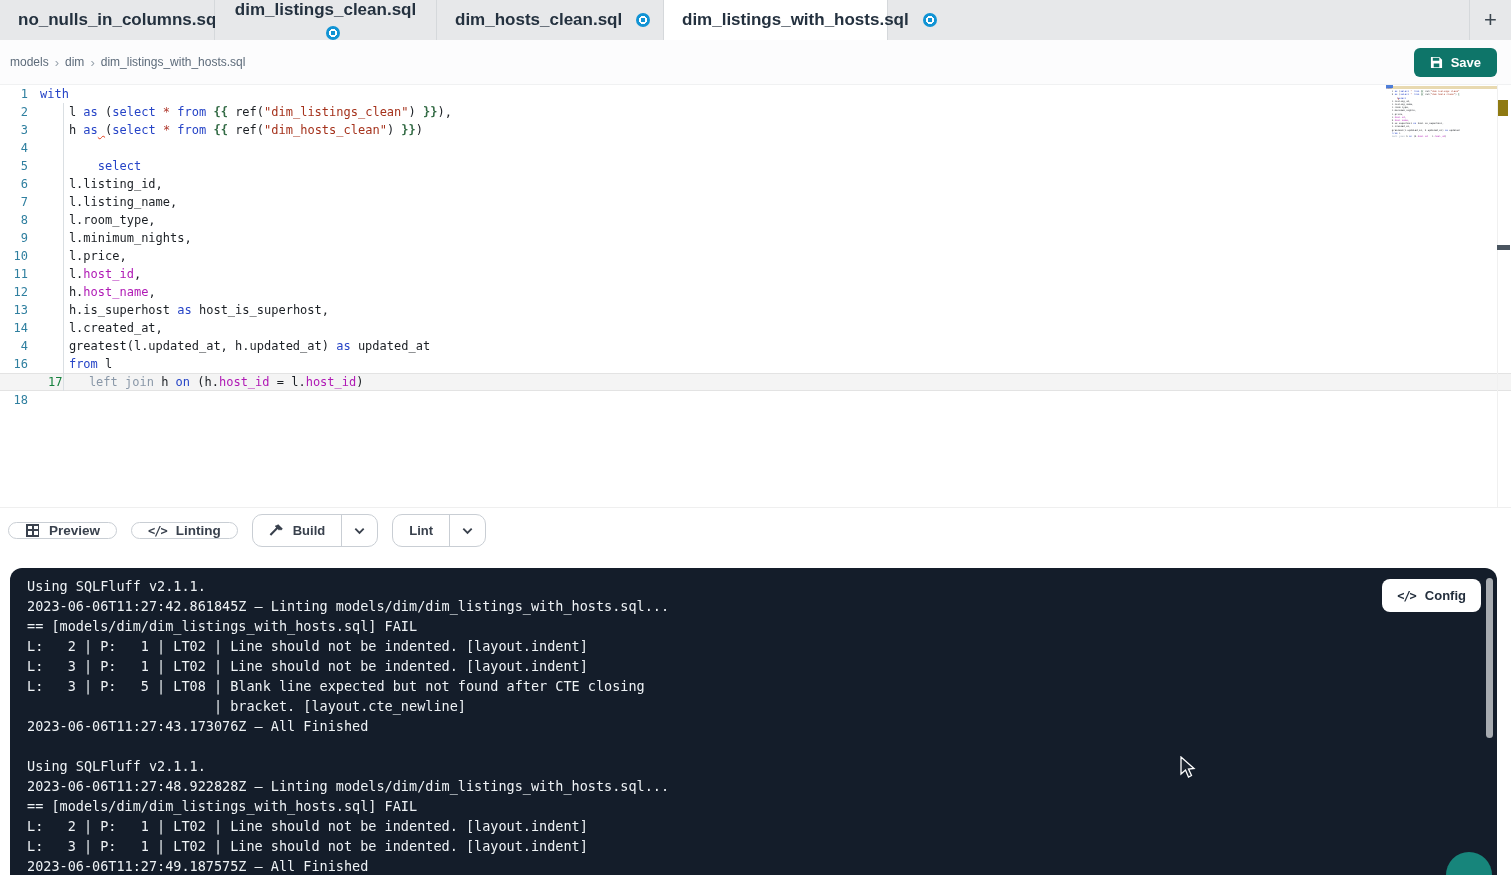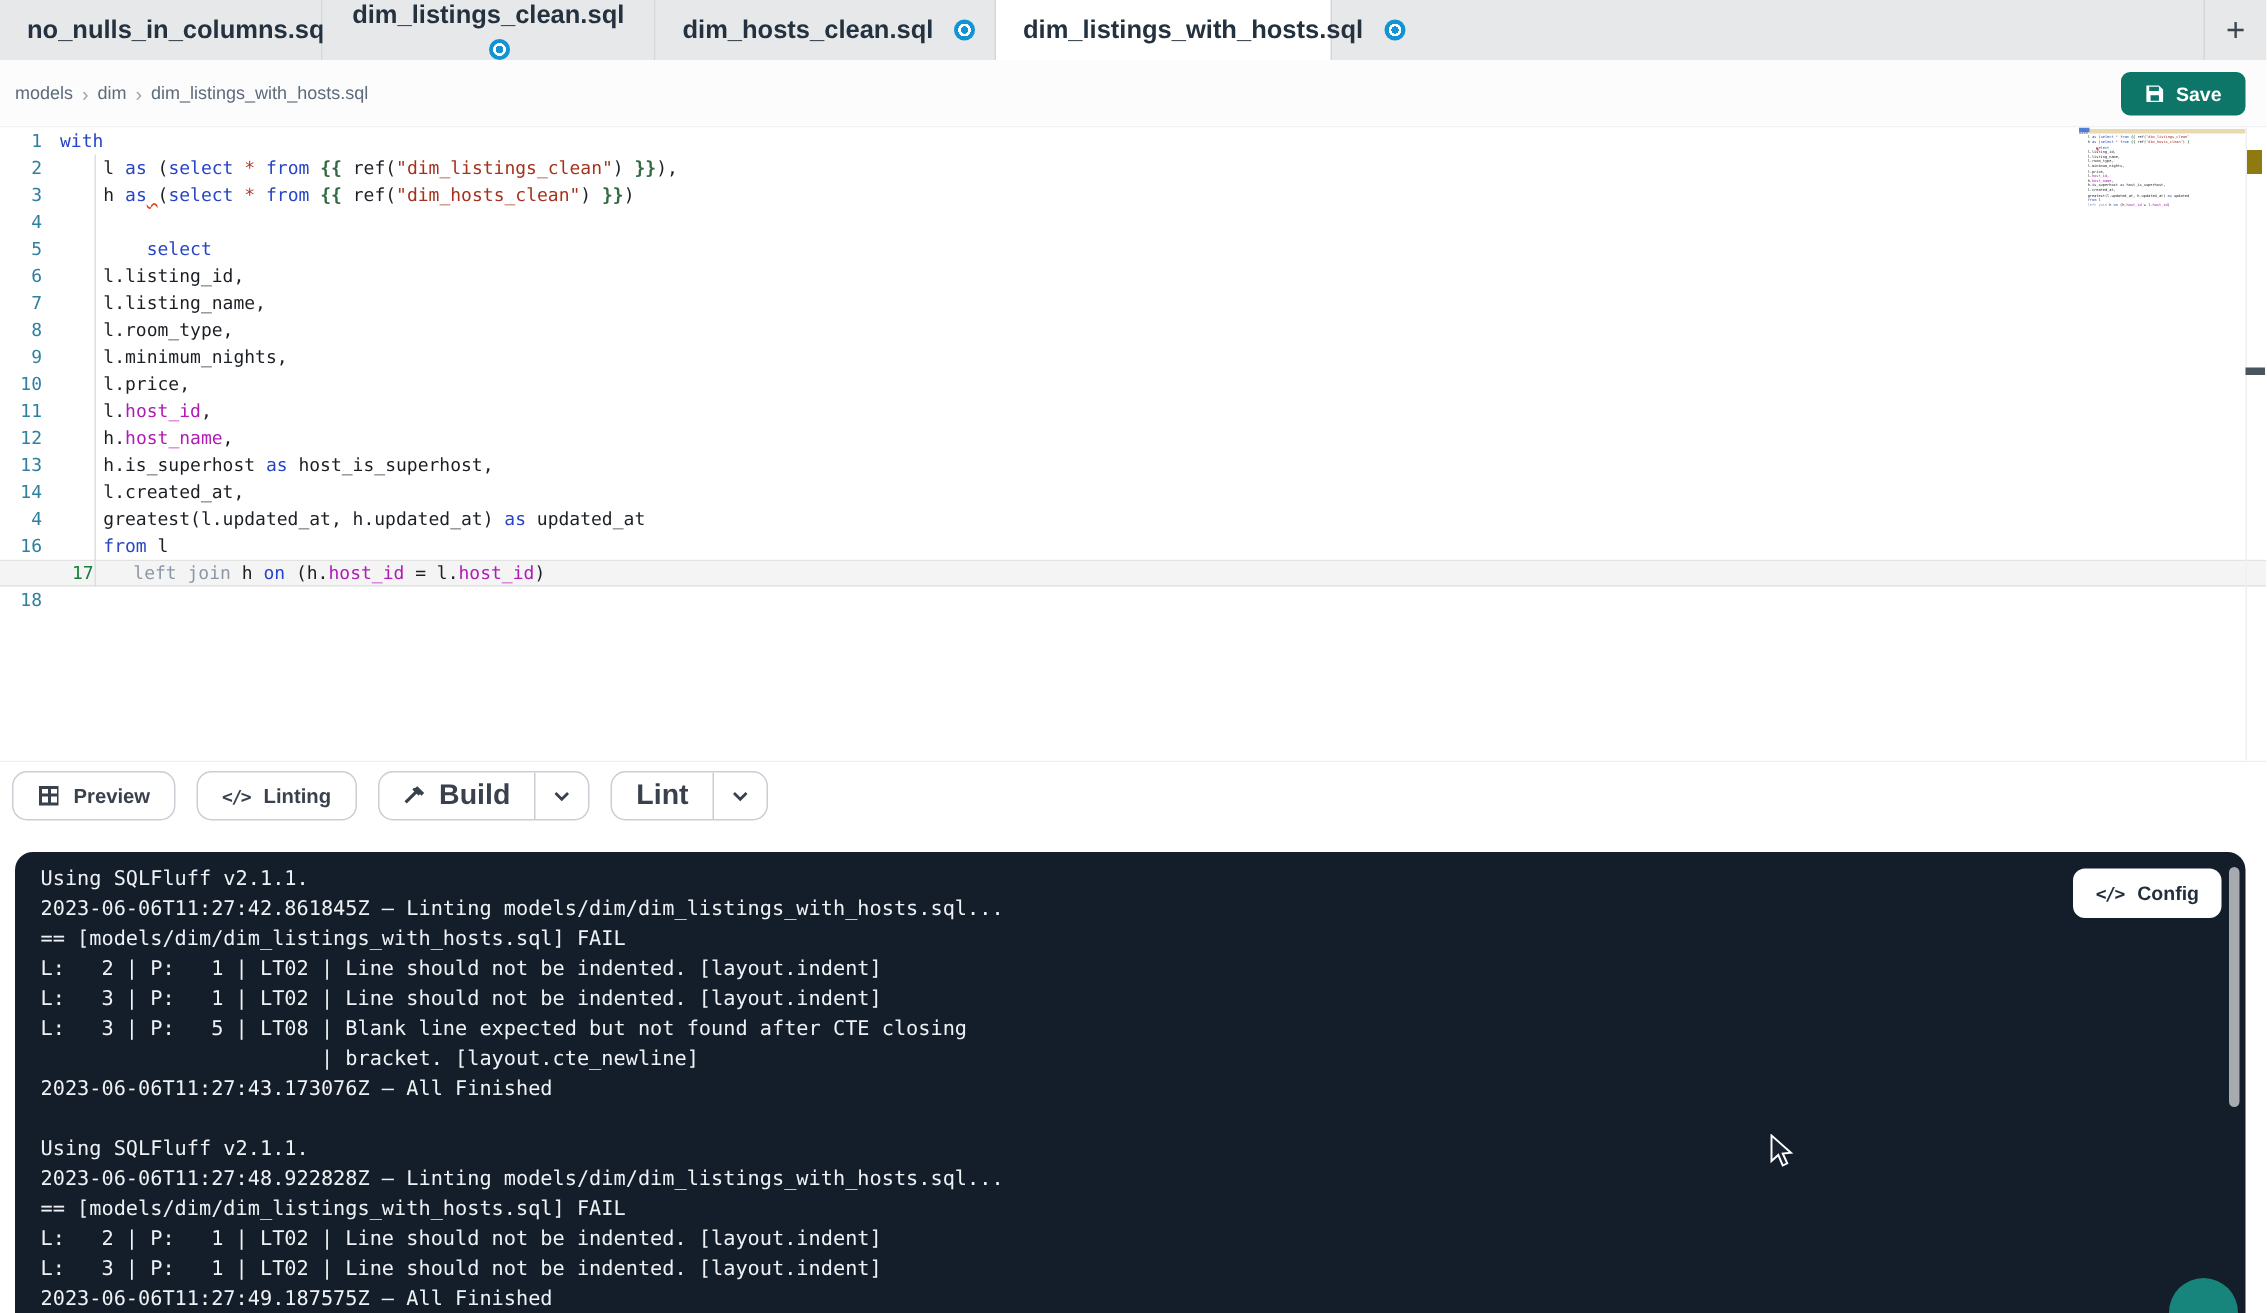--- a/index.html
+++ b/index.html
@@ -47,25 +47,25 @@
   .mini-band{position:absolute;right:14px;top:1px;width:110px;height:3px;background:#e8d9b0;}
   .mini-blue{position:absolute;right:118px;top:0px;width:7px;height:3px;background:#4f7fd9;}
   .ruler{position:absolute;right:0;top:0;width:14px;height:100%;border-left:1px solid #f0f0f0;}
   .ruler-mark-olive{position:absolute;right:3px;top:15px;width:10px;height:16px;background:#8f7a12;}
   .ruler-mark-gray{position:absolute;right:1px;top:160px;width:13px;height:5px;background:#4a5560;}
 
   
   .toolbar{height:46px;border-top:1px solid #efefef;display:flex;align-items:center;
     padding-left:8px;background:#fff;}
   .btn{display:flex;align-items:center;gap:9px;background:#fff;border:1px solid #c9ced4;
-    border-radius:10px;height:33px;padding:0 16px;font-size:13.5px;font-weight:700;
+    border-radius:10px;height:17px;padding:0 16px;font-size:13.5px;font-weight:700;
     color:#39414d;cursor:pointer;margin-right:14px;}
   .splitbtn{display:flex;align-items:stretch;border:1px solid #c9ced4;border-radius:10px;
     height:33px;overflow:hidden;margin-right:14px;background:#fff;}
-  .splitbtn .main{display:flex;align-items:center;gap:9px;padding:0 16px;font-size:19px;
+  .splitbtn .main{display:flex;align-items:center;gap:9px;padding:0 16px;font-size:13px;
     font-weight:700;color:#39414d;cursor:pointer;}
   .splitbtn .chev{display:flex;align-items:center;justify-content:center;width:36px;
     border-left:1px solid #c9ced4;cursor:pointer;color:#39414d;}
   .icn{display:inline-flex;align-items:center;justify-content:center;}
   .code-icn{font-family:"DejaVu Sans Mono",monospace;font-weight:700;font-size:12px;letter-spacing:-1px;}
 
   .panel-tabs{display:flex;align-items:stretch;height:46px;margin-left:42px;gap:6px;}
   .ptab{display:flex;align-items:center;padding:0 14px;font-size:14px;color:#39414d;
     border-bottom:3px solid transparent;cursor:pointer;}
   .ptab.active{border-bottom-color:#39434e;font-weight:400;}

